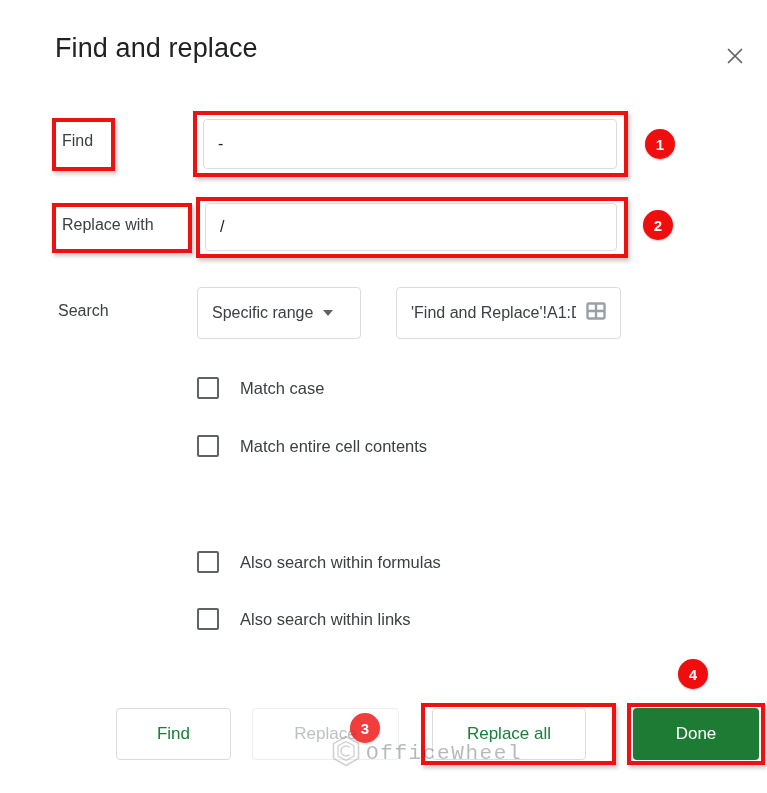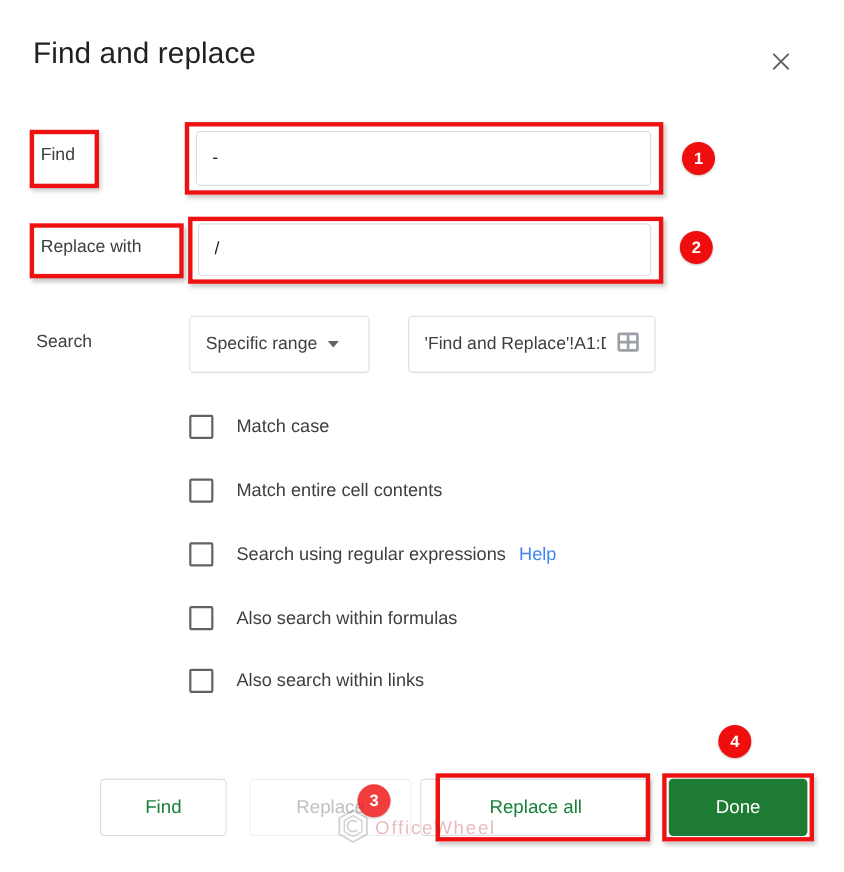--- a/index.html
+++ b/index.html
@@ -14,20 +14,21 @@
     font-family: "Liberation Sans", sans-serif;
     color: #3c4043;
     overflow: hidden;
   }
 
   
   #dialog {
     position: absolute;
     inset: 0;
     background: #ffffff;
+    margin-left: 25px;
   }
 
   
   #header {
     position: absolute;
     left: 0; top: 0;
     width: 767px; height: 100px;
   }
   #dialog-title {
     position: absolute;
@@ -229,24 +230,24 @@
     position: absolute;
     left: 306px; top: 736px;
     height: 34px;
     display: flex;
     align-items: center;
     opacity: 0.30;
     pointer-events: none;
   }
   #watermark-text {
     margin-left: 5px;
-    font-family: Liberation Sans, sans-serif;
-    font-size: 17px;
+    font-family: Liberation Mono, monospace;
+    font-size: 21px;
     letter-spacing: 1.6px;
-    color: #b91c1c;
+    color: #0f172a;
   }
 </style>
 </head>
 <body>
 
 <div id="dialog">
 
   <div id="header">
     <div id="dialog-title">Find and replace</div>
     <div id="close-btn">
@@ -292,41 +293,36 @@
   <div class="check-row" style="top:376px;">
     <span class="checkbox"></span>
     <span class="check-label">Match case</span>
   </div>
 
   <div class="check-row" style="top:434px;">
     <span class="checkbox"></span>
     <span class="check-label">Match entire cell contents</span>
   </div>
 
-  <div class="check-row" style="top:492px;">
-    <span class="checkbox"></span>
-    <span class="check-label">Search using regular expressions</span>
-    <span class="help-link">Help</span>
-  </div>
 
   <div class="check-row" style="top:550px;justify-content:space-between;">
     <span class="checkbox"></span>
     <span class="check-label">Also search within formulas</span>
   </div>
 
   <div class="check-row" style="top:607px;">
     <span class="checkbox"></span>
     <span class="check-label">Also search within links</span>
   </div>
 
   <div class="btn btn-outline" style="left:91px; top:708px; width:115px; height:52px;">Find</div>
 
   <div class="btn btn-disabled" style="left:227px; top:708px; width:147px; height:52px;">Replace</div>
 
-  <div class="btn btn-plain" style="left:382px; top:708px; width:210px; height:52px;">Replace all</div>
+  <div class="btn btn-plain" style="left:407px; top:708px; width:154px; height:52px;">Replace all</div>
   <div class="anno-box" style="left:396px; top:703px; width:195px; height:62px;"></div>
 
   <div class="btn btn-filled" style="left:608px; top:708px; width:126px; height:52px;">Done</div>
   <div class="anno-box" style="left:602px; top:703px; width:138px; height:62px;"></div>
 
   <div class="badge translucent" style="left:325px; top:713px;">3</div>
   <div class="badge" style="left:653px; top:659px;">4</div>
 
   <div id="watermark">
     <span>

